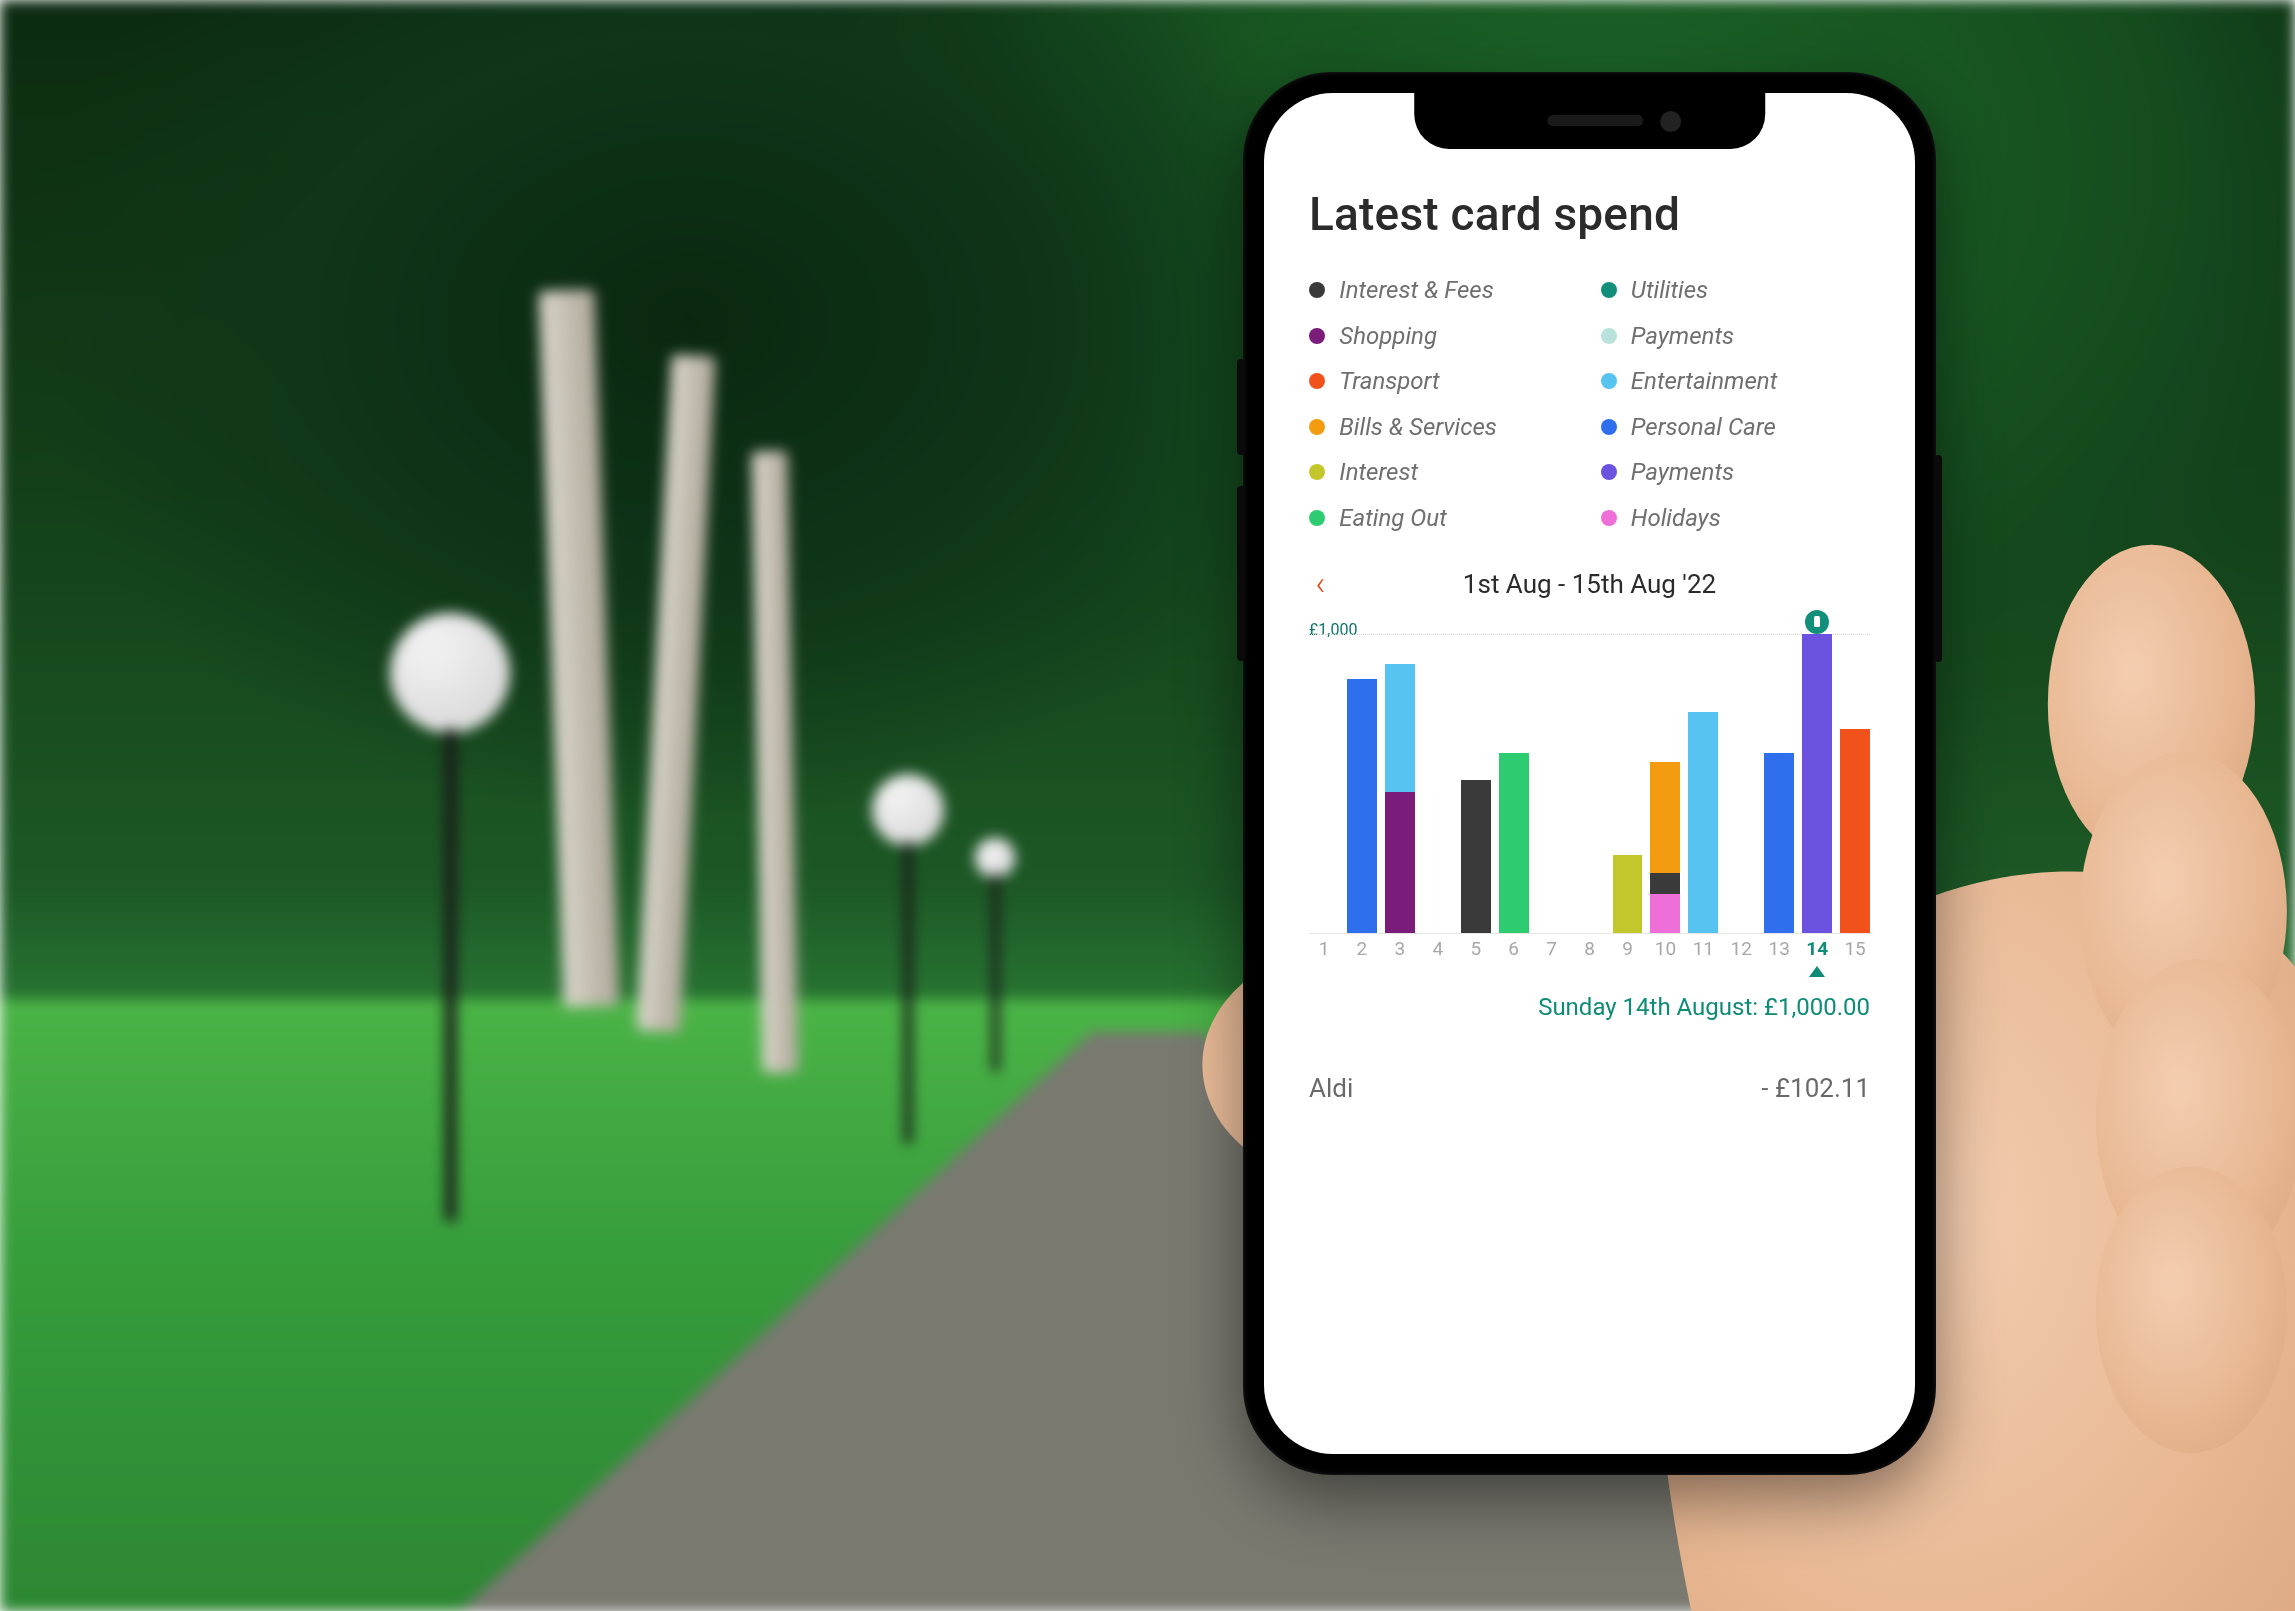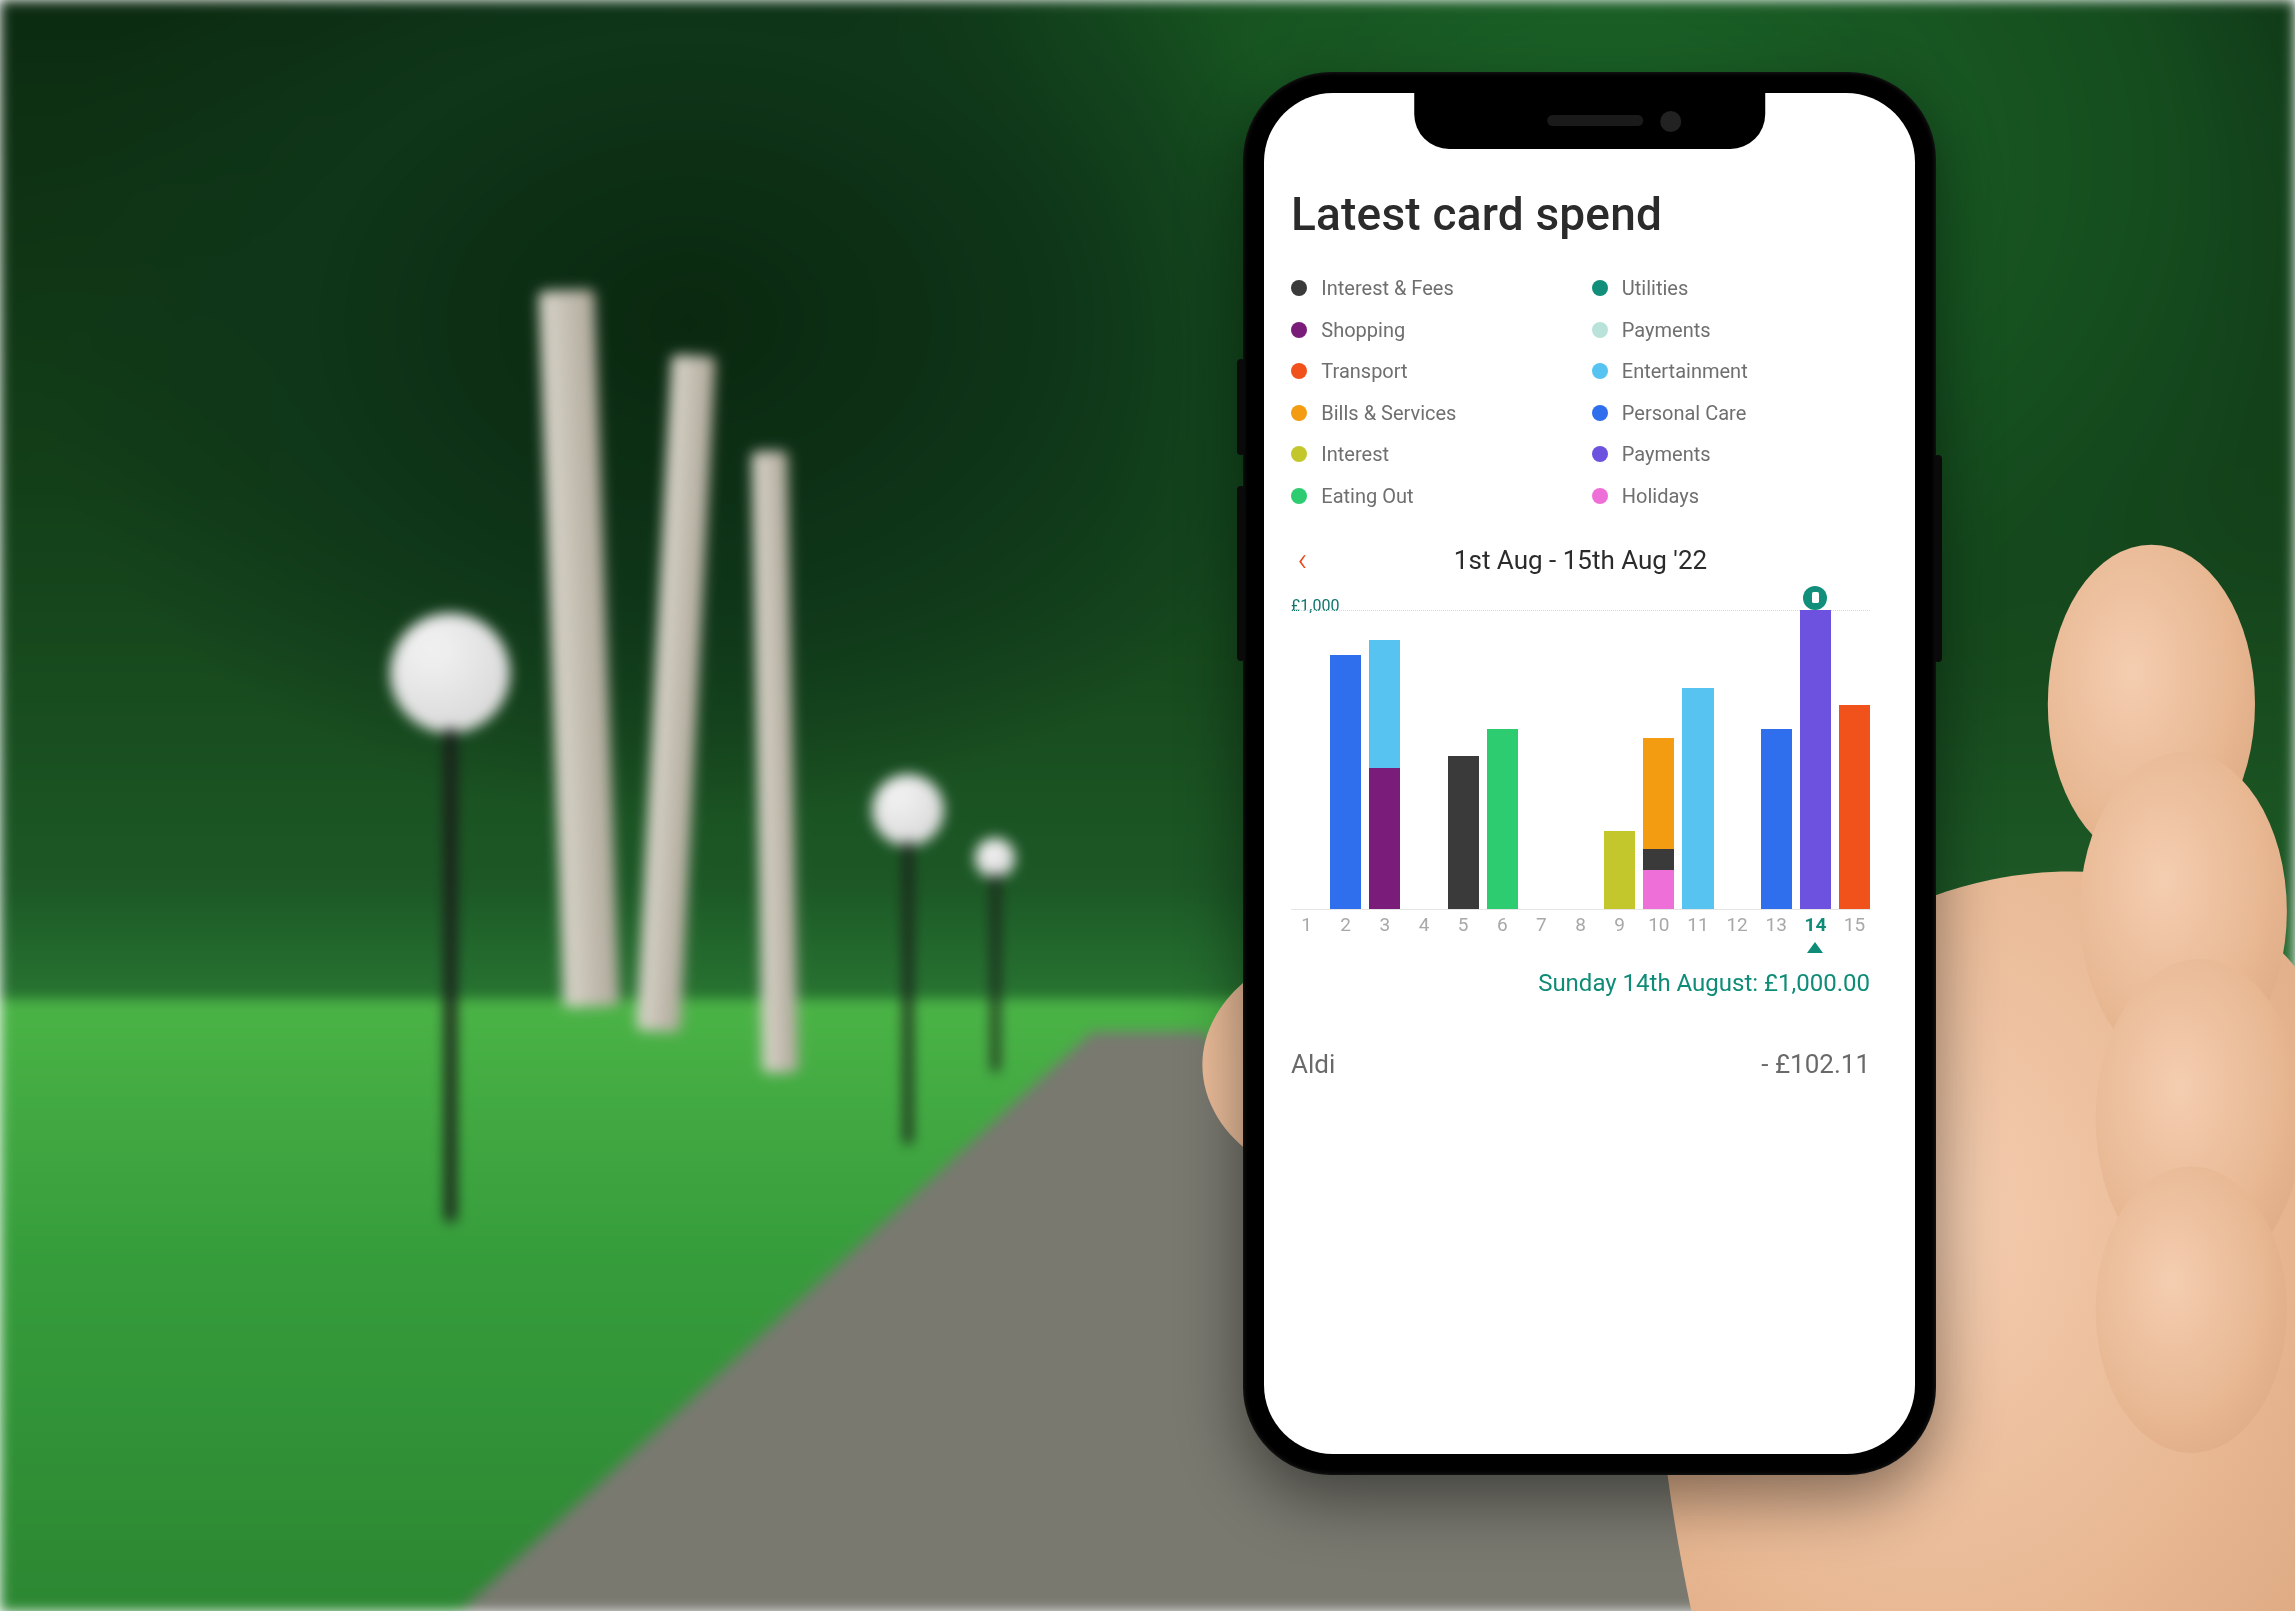--- a/index.html
+++ b/index.html
@@ -88,21 +88,21 @@
     width:54%;height:56px;background:#000;
     border-bottom-left-radius:35px;border-bottom-right-radius:35px;
     z-index:50;
   }
   .notch::before,.notch::after{content:"";position:absolute;top:22px;background:#1a1a1a;border-radius:16px;}
   .notch::before{left:38%;width:96px;height:11px;}
   .notch::after{right:24%;width:21px;height:21px;border-radius:50%;top:17.5px;background:#222;}
 
   .app{
     position:absolute;inset:0;
-    padding:80px 45px 0 27px;
+    padding:80px 45px 0 45px;
     box-sizing:border-box;
     color:#2b2b2b;
   }
   h1.title{
     font-size:46px;font-weight:500;margin:14.3px 0 35px 0;letter-spacing:0.2px;
   }
   .row-toggle{
     display:flex;align-items:center;justify-content:space-between;
     margin-bottom:24px;
   }
@@ -112,22 +112,23 @@
     background:linear-gradient(90deg,#ffe4da,#ffb89a);
   }
   .toggle .knob{
     position:absolute;right:3.2px;top:3.2px;width:33px;height:33px;border-radius:50%;
     background:#f1511b;
   }
 
   .legend{
     display:grid;grid-template-columns:1fr 1fr;
     column-gap:22px;row-gap:17.5px;
-    font-size:20px;color:#6f6f6f;
+    font-size:24px;color:#6f6f6f;
     margin-bottom:37px;
+    font-style:italic;
   }
   .legend .item{display:flex;align-items:center;gap:14.3px;}
   .legend .dot{width:16px;height:16px;border-radius:50%;flex-shrink:0;}
 
   .range-nav{
     display:flex;align-items:center;justify-content:center;gap:32px;
     font-size:26px;margin-bottom:24px;position:relative;
   }
   .range-nav .chev{
     position:absolute;left:6.4px;color:#e8491b;font-size:33px;font-weight:300;

